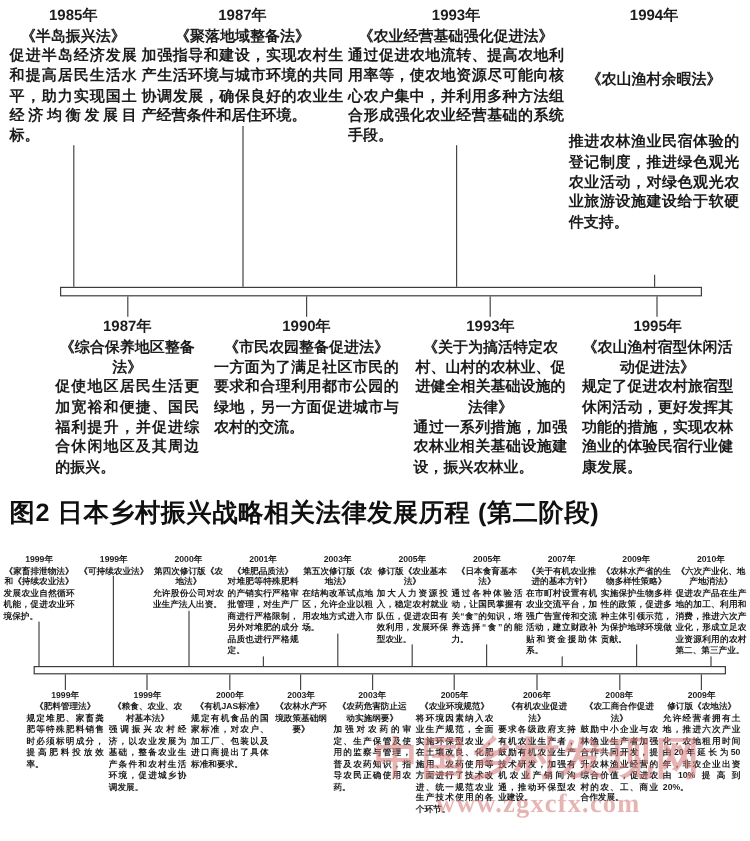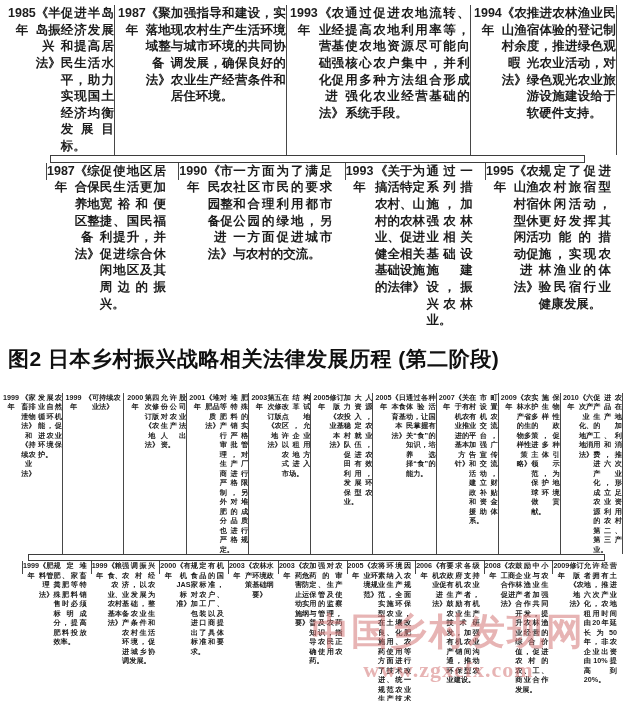--- a/index.html
+++ b/index.html
@@ -2,36 +2,36 @@
 <html><head>
 <meta charset="utf-8">
 <style>
   * { margin:0; padding:0; box-sizing:border-box; }
   html,body { background:#ffffff; }
   body {
     width:625px; height:701px; position:relative; overflow:hidden;
     font-family:"Liberation Sans", sans-serif;
     font-weight:bold; color:#1c1c1c;
   }
-  .tbox { display:flex; flex-direction:row; }
+  .tbox { display:flex; flex-direction:column; }
   .year  { text-align:center; }
   .title { text-align:center; }
   .lbody { text-align:justify; }
   .tick { width:1px; background:#474747; margin:0 auto; }
   .tick.down { flex:1 1 auto; min-height:10px; }
   .bar { height:8px; border:1px solid #3d3d3d; background:#fff; }
 
   
   .t1 { font-size:12.5px; line-height:1.33; padding-top:5px; }
   .t1 .row { display:flex; justify-content:space-between; align-items:stretch; }
   .t1 .row.top { padding:0 9px 0 8px; }
   .t1 .row.top .tbox:nth-child(1){ width:106px; }
   .t1 .row.top .tbox:nth-child(2){ width:168px; }
   .t1 .row.top .tbox:nth-child(3){ width:180px; }
-  .t1 .row.top .tbox:nth-child(4){ width:142px; }
+  .t1 .row.top .tbox:nth-child(4){ width:142px;gap:36px; }
   .t1 .bar { margin:0 40px 0 50px; }
   .t1 .row.bot { padding:0 14px 0 46px; }
   .t1 .row.bot .tbox:nth-child(1){ width:120px; }
   .t1 .row.bot .tbox:nth-child(2){ width:154px; }
   .t1 .row.bot .tbox:nth-child(3){ width:128px; }
   .t1 .row.bot .tbox:nth-child(4){ width:126px; }
   .t1 .tick.up { height:17px; flex:0 0 auto; }
 
   
   .caption { font-size:21px; color:#101010; margin:16px 0 18px 8px; letter-spacing:0.5px; }

